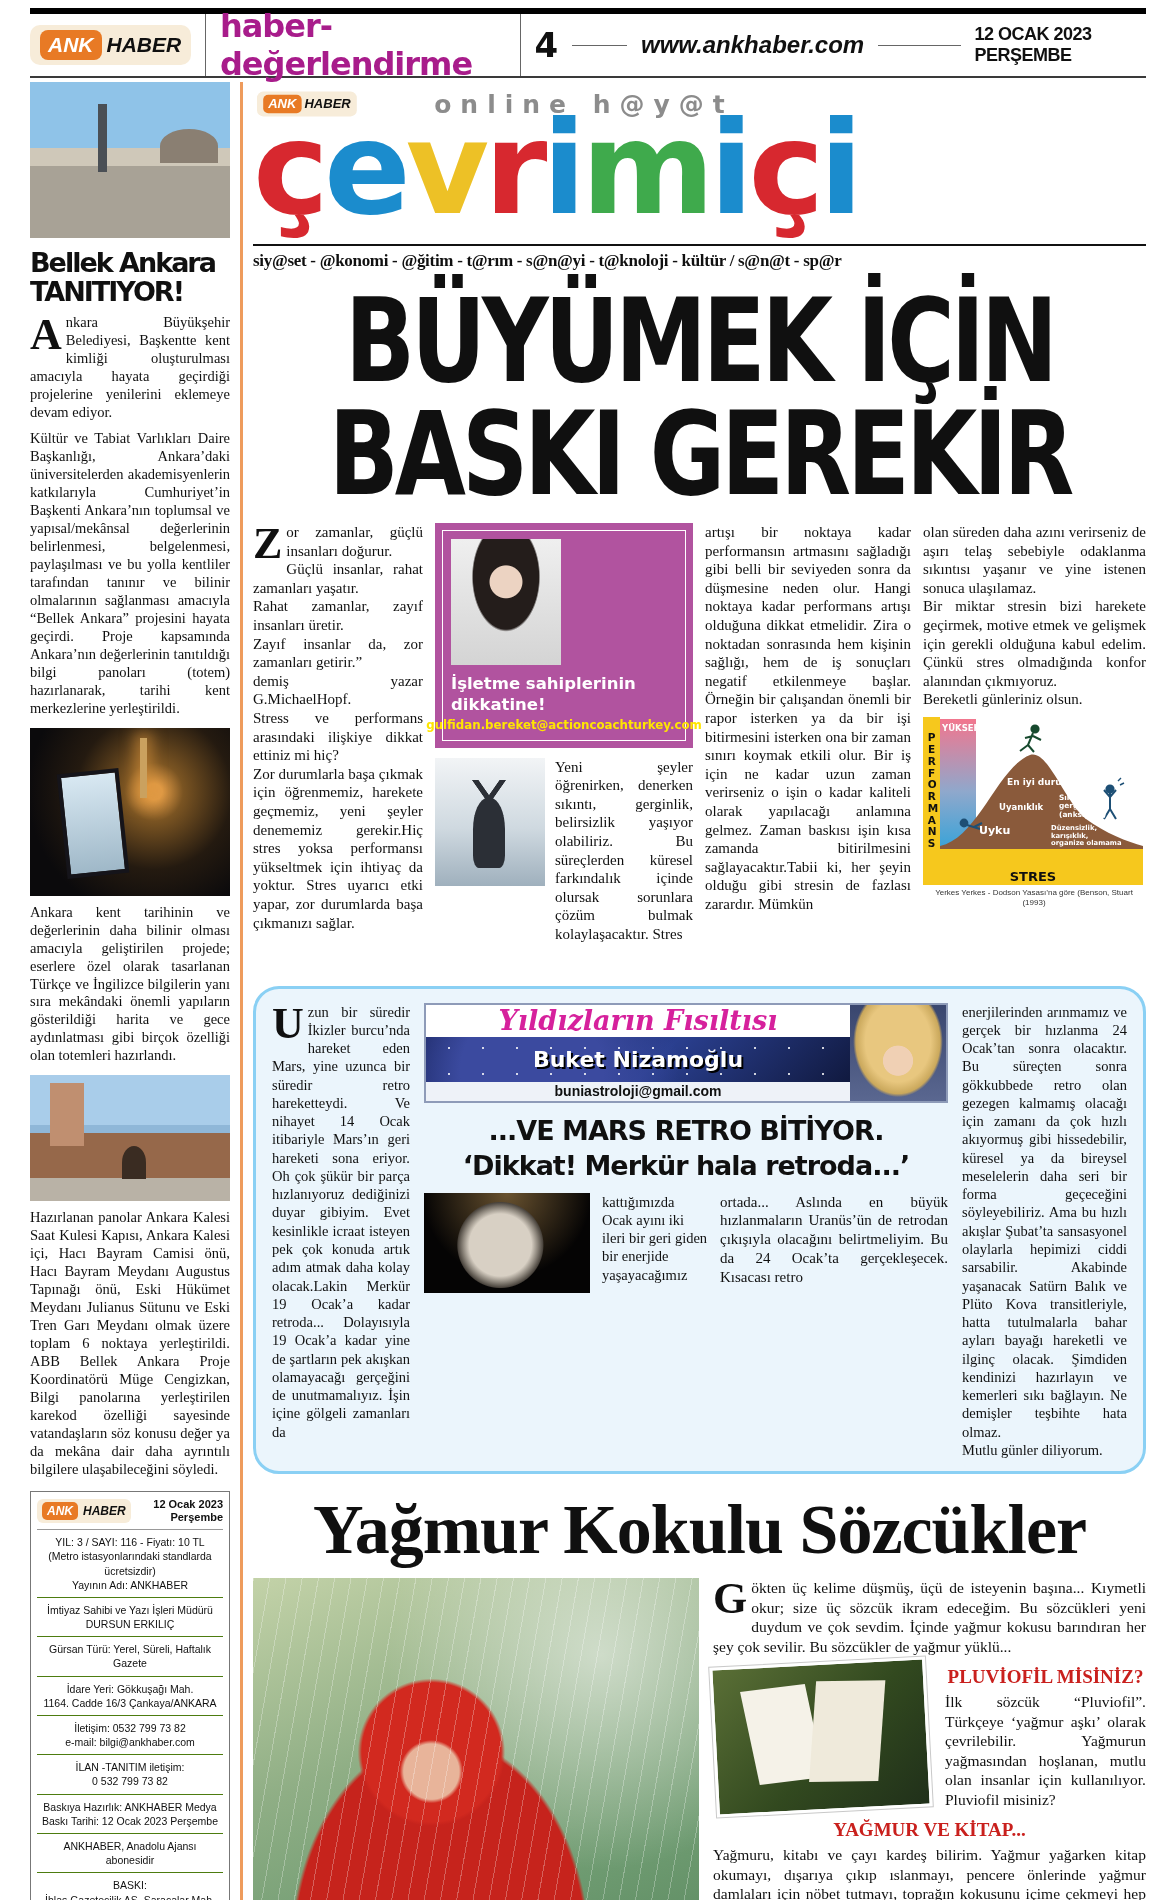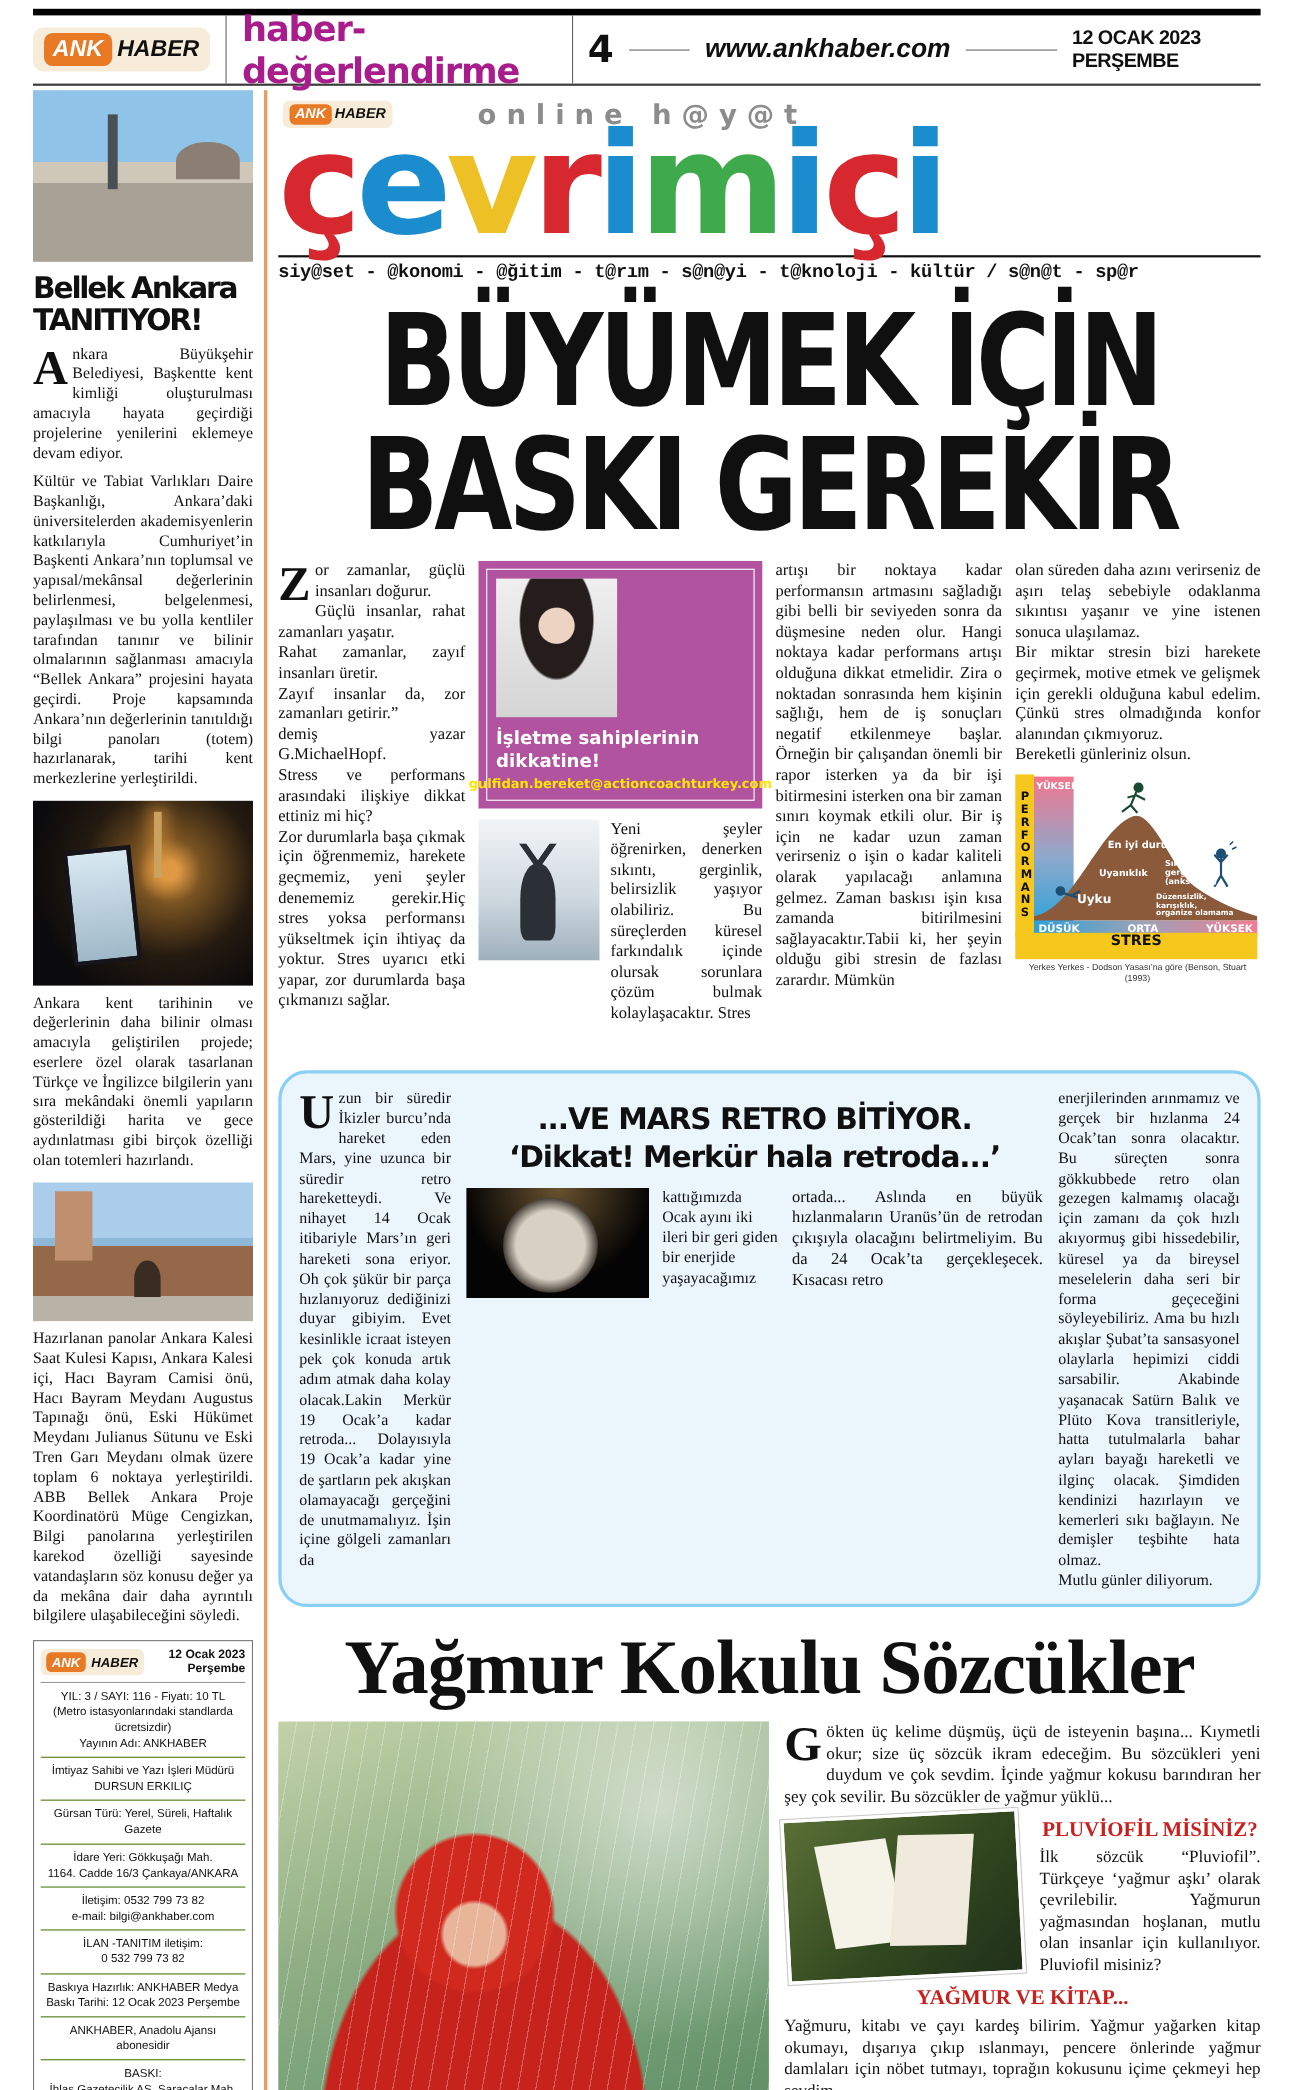--- a/index.html
+++ b/index.html
@@ -58,22 +58,22 @@
   .ib-sec { font-size:10.5px; text-align:center; line-height:1.35; padding:5px 2px; border-bottom:1px solid #4d7c0f; }
   .ib-sec:last-of-type { border-bottom:none; }
 
   
   .mast-row { display:flex; align-items:center; gap:16px; padding:2px 0 0 4px; }
   .tagline { font-family:"DejaVu Sans", sans-serif; font-weight:bold; font-size:25px; letter-spacing:9px; color:#8c8c8c; }
   .bigword { font-family:"DejaVu Sans", sans-serif; font-weight:bold; font-size:128px; letter-spacing:-5px;
              line-height:0.92; margin-top:-14px; white-space:nowrap; }
   .mh-red { color:var(--masthead_red); } .mh-blue { color:var(--masthead_blue); }
   .mh-yellow { color:var(--masthead_yellow); } .mh-green { color:var(--masthead_green); }
-  .topics { border-top:2px solid #111; margin-top:4px; padding:5px 0 4px;
-            font-family:Liberation Mono, monospace; font-weight:bold; font-size:17px; letter-spacing:-0.3px; }
+  .topics { border-top:2px solid #111; margin-top:16px; padding:5px 0 4px;
+            font-family:Liberation Serif, serif; font-weight:bold; font-size:17px; letter-spacing:-0.3px; }
 
   
   .baski-headline { text-align:center; font-family:"DejaVu Sans", sans-serif; font-weight:bold;
       font-size:92px; line-height:0.98; letter-spacing:-4px; transform:scaleY(1.26); transform-origin:top;
       margin-top:10px; margin-bottom:58px; }
   .baski-body { display:flex; gap:12px; }
   .bcol { font-size:15px; line-height:1.24; }
   .bcol1 { width:170px; flex:none; }
   .bcol2 { width:258px; flex:none; }
   .bcol3 { width:206px; flex:none; }
@@ -109,22 +109,22 @@
   .ybar { position:absolute; left:0; top:0; bottom:20px; width:17px; background:var(--chart_yellow);
           display:flex; align-items:center; justify-content:center; }
   .ybar-txt { width:1ch; word-break:break-all; font-weight:bold; font-size:10.5px; line-height:1.12; text-align:center; }
   .ygrad { position:absolute; left:17px; top:2px; bottom:34px; width:36px;
            background:linear-gradient(#f2768e, #8fa8cc 55%, #35a3d9); }
   .ytop { position:absolute; left:19px; top:6px; width:32px; color:#fff; font-weight:bold; font-size:8.5px; text-align:center; }
   .xgrad { position:absolute; left:17px; right:2px; bottom:20px; height:15px; padding:0 4px;
            background:linear-gradient(90deg,#2f9fd6,#9aa3b8 48%,#f27b93);
            display:flex; justify-content:space-between; align-items:center;
            color:#fff; font-weight:bold; font-size:9.5px; }
-  .xbar { position:absolute; left:0; right:2px; bottom:0; height:24px; background:var(--chart_yellow);
-          display:flex; align-items:flex-start; justify-content:center; font-weight:bold; font-size:13px; }
+  .xbar { position:absolute; left:0; right:2px; bottom:0; height:36px; background:var(--chart_yellow);
+          display:flex; align-items:flex-end; justify-content:center; font-weight:bold; font-size:13px; }
   .hill { position:absolute; left:17px; right:2px; top:0; bottom:35px; }
   .ch-label { position:absolute; color:#fff; font-weight:bold; line-height:1.12; }
   .ch-caption { width:222px; text-align:center; font-size:8px; color:#333; margin-top:3px;
                 font-family:"Liberation Sans", sans-serif; }
 
   
   .astro { margin-top:42px; border:3px solid var(--astro_border); background:var(--astro_bg);
            border-radius:26px; padding:14px 16px 12px; display:flex; gap:14px; }
   .a-col { font-size:14.5px; line-height:1.26; }
   .a-col1 { width:138px; flex:none; }
@@ -350,20 +350,28 @@
             </div>
           </div>
         </div>
       </article>
 
       <section class="astro">
         <div class="a-col a-col1 just">
           <span class="dropcap">U</span><span>zun bir süredir İkizler burcu’nda hareket eden Mars, yine uzunca bir süredir retro hareketteydi. Ve nihayet 14 Ocak itibariyle Mars’ın geri hareketi sona eriyor. Oh çok şükür bir parça hızlanıyoruz dediğinizi duyar gibiyim. Evet kesinlikle icraat isteyen pek çok konuda artık adım atmak daha kolay olacak.Lakin Merkür 19 Ocak’a kadar retroda... Dolayısıyla 19 Ocak’a kadar yine de şartların pek akışkan olamayacağı gerçeğini de unutmamalıyız. İşin içine gölgeli zamanları da</span>
         </div>
         <div class="a-mid">
+          <div class="a-banner">
+            <div class="a-galaxy">
+              <div class="a-script">Yıldızların Fısıltısı</div>
+              <div class="a-author">Buket Nizamoğlu</div>
+              <div class="a-email">buniastroloji@gmail.com</div>
+            </div>
+            <div class="a-photo"></div>
+          </div>
           <div class="a-h1">...VE MARS RETRO BİTİYOR.</div>
           <div class="a-h2">‘Dikkat! Merkür hala retroda...’</div>
           <div class="a-bottom">
             <div class="a-moon"></div>
             <div class="a-col a-col2">kattığımızda Ocak ayını iki ileri bir geri giden bir enerjide yaşayacağımız</div>
             <div class="a-col a-col3 just">ortada... Aslında en büyük hızlanmaların Uranüs’ün de retrodan çıkışıyla olacağını belirtmeliyim. Bu da 24 Ocak’ta gerçekleşecek. Kısacası retro</div>
           </div>
         </div>
         <div class="a-col a-col4 just preline">enerjilerinden arınmamız ve gerçek bir hızlanma 24 Ocak’tan sonra olacaktır. Bu süreçten sonra gökkubbede retro olan gezegen kalmamış olacağı için zamanı da çok hızlı akıyormuş gibi hissedebilir, küresel ya da bireysel meselelerin daha seri bir forma geçeceğini söyleyebiliriz. Ama bu hızlı akışlar Şubat’ta sansasyonel olaylarla hepimizi ciddi sarsabilir. Akabinde yaşanacak Satürn Balık ve Plüto Kova transitleriyle, hatta tutulmalarla bahar ayları bayağı hareketli ve ilginç olacak. Şimdiden kendinizi hazırlayın ve kemerleri sıkı bağlayın. Ne demişler teşbihte hata olmaz.
 Mutlu günler diliyorum.</div>

